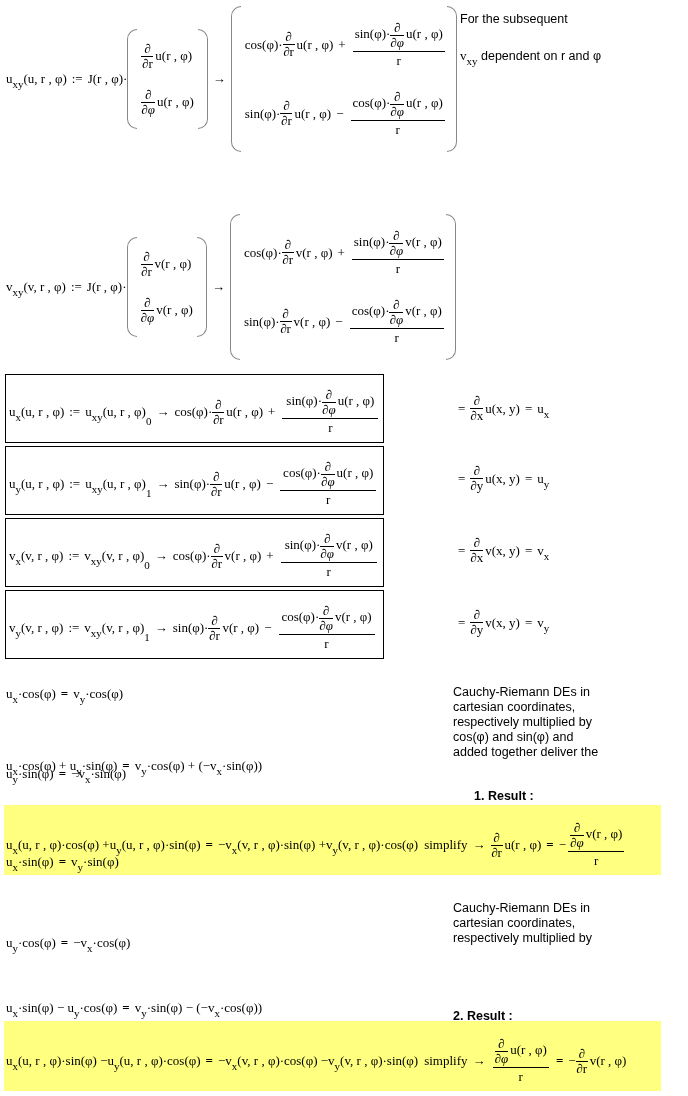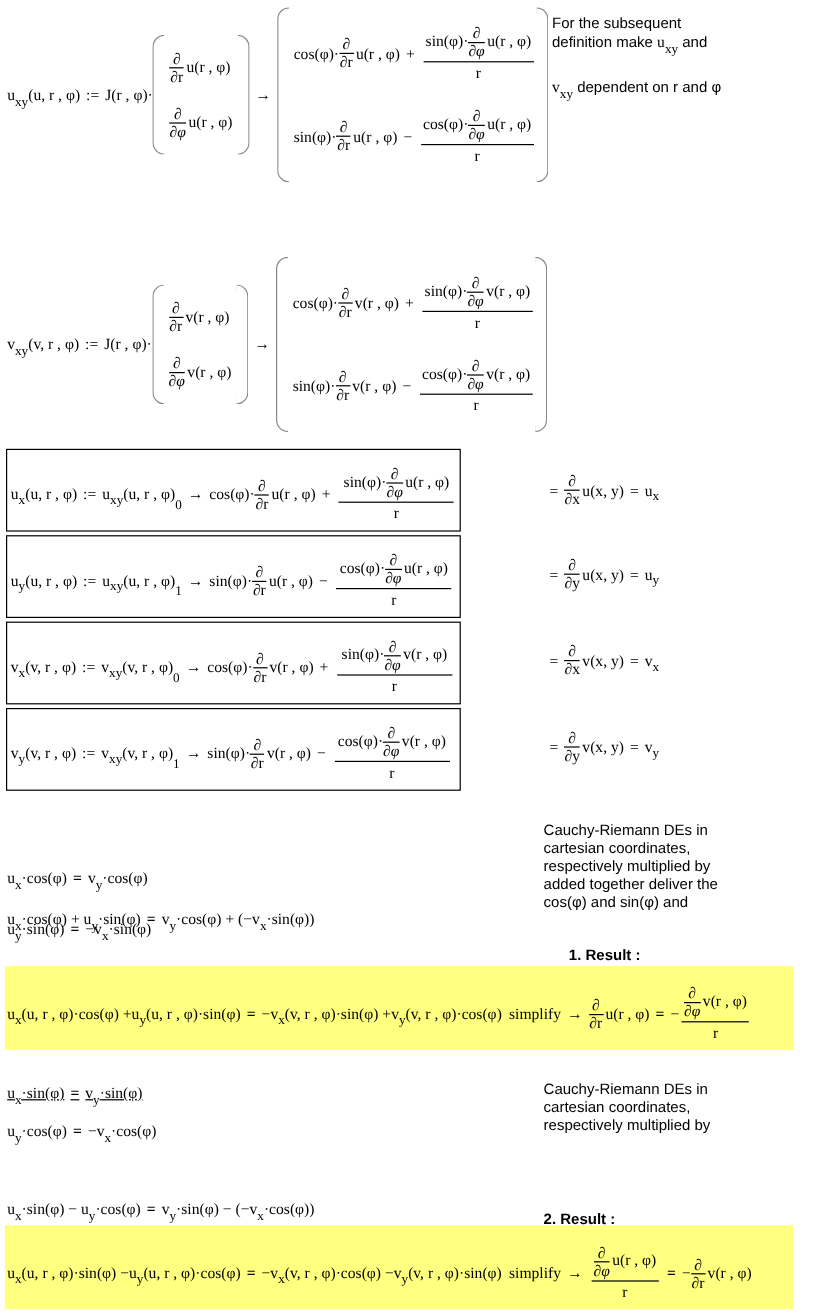--- a/index.html
+++ b/index.html
@@ -98,21 +98,20 @@
           <span class="bar"></span>
           <span class="den">r</span>
         </span>
     </div>
     <span class="paren-r"></span>
   </div>
 </div>
 
 <div class="abs txt" style="left:460px; top:12px; width:220px;">
   <div>For the subsequent</div>
-  <div><span>definition make</span> <span class="m"><span>u</span><span class="sub">xy</span></span> <span>and</span></div>
   <div style="margin-top:21px;"><span class="m"><span>v</span><span class="sub">xy</span></span> <span>dependent on r and φ</span></div>
 </div>
 
 <div class="abs row m" style="left:6px; top:212px; height:150px;">
   <span><span>v</span><span class="sub">xy</span><span>(v, r , φ)</span></span>
   <span class="op">:=</span>
   <span>J(r , φ)·</span>
   <div class="matrix" style="height:100px;">
     <span class="paren-l"></span>
     <div class="cell">
@@ -343,36 +342,36 @@
       <span>∂</span>
       <span class="bar"></span>
       <span><span>∂</span><span>y</span></span>
     </span>
   <span>v(x, y)</span>
   <span class="op">=</span>
   <span>v</span>
     <span class="sub">y</span>
 </div>
 
-<div class="abs m" style="left:6px; top:724px;">
+<div class="abs m" style="left:6px; top:686px;">
   <span>u</span><span class="sub">x</span><span>·cos(φ)</span><span class="bigeq">=</span><span>v</span><span class="sub">y</span><span>·cos(φ)</span>
 </div>
 <div class="abs m" style="left:6px; top:726px;margin-top:40px;">
   <span>u</span><span class="sub">y</span><span>·sin(φ)</span><span class="bigeq">=</span><span>−v</span><span class="sub">x</span><span>·sin(φ)</span>
 </div>
 <div class="abs m" style="left:6px; top:758px;">
   <span>u</span><span class="sub">x</span><span>·cos(φ) + </span><span>u</span><span class="sub">y</span><span>·sin(φ)</span><span class="bigeq">=</span><span>v</span><span class="sub">y</span><span>·cos(φ) + (−</span><span>v</span><span class="sub">x</span><span>·sin(φ))</span>
 </div>
 
 <div class="abs txt" style="left:453px; top:685px; width:220px;">
   <div>Cauchy-Riemann DEs in</div>
   <div>cartesian coordinates,</div>
   <div>respectively multiplied by</div>
+  <div>cos(φ) and sin(φ) and</div>
   <div>added together deliver the</div>
-  <div>cos(φ) and sin(φ) and</div>
 </div>
 <div class="abs txt bold" style="left:474px; top:789px;">1. Result :</div>
 
 <div class="yellow" style="top:805px; height:70px;">
   <div class="abs row m" style="left:2px; bottom:6px;">
     <span>u</span>
       <span class="sub">x</span>
       <span>(u, r , φ)·cos(φ) + </span>
       <span>u</span>
       <span class="sub">y</span>
@@ -399,21 +398,21 @@
             <span>∂</span>
             <span class="bar"></span>
             <span><span>∂</span><span class="phi">φ</span></span>
           </span><span>v(r , φ)</span></span>
         <span class="bar"></span>
         <span class="den">r</span>
       </span>
   </div>
 </div>
 
-<div class="abs m" style="left:6px; top:903px;text-decoration:underline;">
+<div class="abs m" style="left:6px; top:854px;">
   <span>u</span><span class="sub">x</span><span>·sin(φ)</span><span class="bigeq">=</span><span>v</span><span class="sub">y</span><span>·sin(φ)</span>
 </div>
 <div class="abs m" style="left:6px; top:935px;">
   <span>u</span><span class="sub">y</span><span>·cos(φ)</span><span class="bigeq">=</span><span>−v</span><span class="sub">x</span><span>·cos(φ)</span>
 </div>
 <div class="abs m" style="left:6px; top:1000px;">
   <span>u</span><span class="sub">x</span><span>·sin(φ) − </span><span>u</span><span class="sub">y</span><span>·cos(φ)</span><span class="bigeq">=</span><span>v</span><span class="sub">y</span><span>·sin(φ) − (−</span><span>v</span><span class="sub">x</span><span>·cos(φ))</span>
 </div>
 
 <div class="abs txt" style="left:453px; top:901px; width:220px;">

